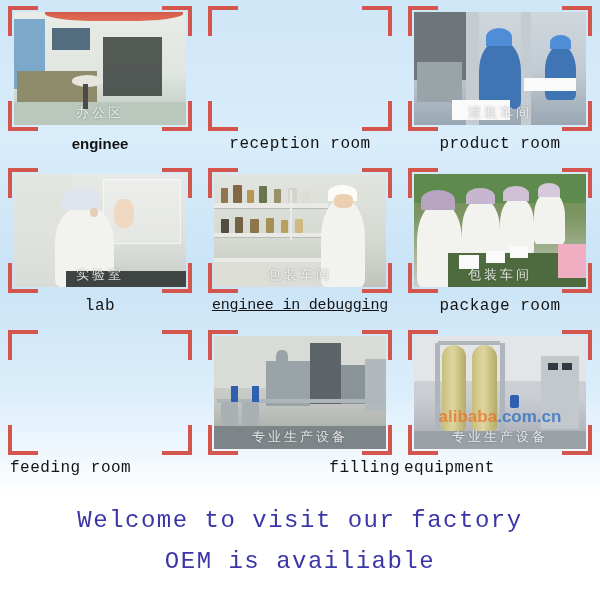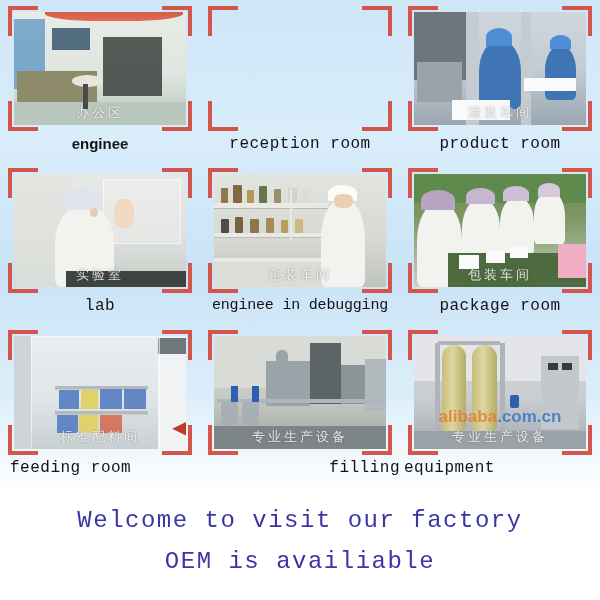--- a/index.html
+++ b/index.html
@@ -72,21 +72,21 @@
     letter-spacing: 0.5px;
     font-family: "Liberation Mono", monospace;
     white-space: nowrap;
   }
   .caption.sans {
     font-family: "Liberation Sans", sans-serif;
     font-weight: bold;
     font-size: 15px;
     letter-spacing: 0;
   }
-  .caption.wide { font-size: 15px; letter-spacing: -0.2px; }
+  .caption.wide { font-size: 15px; letter-spacing: -0.2px; text-decoration: underline; }
 
   
   .cn-label {
     position: absolute;
     bottom: 3px;
     width: 100%;
     text-align: center;
     font-family: "DejaVu Sans", sans-serif;
     font-size: 13px;
     letter-spacing: 3px;
@@ -326,39 +326,20 @@
         <div class="bracket tl"></div>
         <div class="bracket tr"></div>
         <div class="bracket bl"></div>
         <div class="bracket br"></div>
       </div>
       <div class="caption">package room</div>
     </div>
 
     <div class="cell" style="left:0px;   top:324px;">
       <div class="photo-wrap">
-        <div class="photo">
-          <div class="scene s-feed">
-            <div class="sp" style="left:0;  top:0;   width:10%; height:100%; background:#cdd5d8;"></div>
-            <div class="sp" style="left:84%;top:0;   width:16%; height:100%; background:#f0f2f3;"></div>
-            <div class="sp" style="left:84%;top:2%;  width:16%; height:14%; background:#6f787d;"></div>
-            <div class="sp shelf" style="left:24%; top:44%; width:54%; height:3%; background:#9aa2a6;"></div>
-            <div class="sp shelf" style="left:24%; top:66%; width:54%; height:3%; background:#9aa2a6;"></div>
-            <div class="sp drum-blue" style="left:26%; top:48%; width:12%; height:17%;"></div>
-            <div class="sp drum-yellow" style="left:39%; top:48%; width:10%; height:17%;"></div>
-            <div class="sp drum-blue" style="left:50%; top:47%; width:13%; height:18%;"></div>
-            <div class="sp drum-blue" style="left:64%; top:47%; width:13%; height:18%;"></div>
-            <div class="sp drum-blue" style="left:25%; top:70%; width:12%; height:16%;"></div>
-            <div class="sp drum-yellow" style="left:38%; top:70%; width:11%; height:16%;"></div>
-            <div class="sp" style="left:50%; top:70%; width:13%; height:16%; background:#c94a2e;"></div>
-            <div class="sp glass" style="left:10%; top:0; width:74%; height:100%;"></div>
-            <div class="sp" style="left:92%; top:76%; width:8%; height:12%; background:#c0392b; clip-path:polygon(100% 0,100% 100%,0 50%);"></div>
-          </div>
-          <div class="cn-label">标准配料间</div>
-        </div>
         <div class="bracket tl"></div>
         <div class="bracket tr"></div>
         <div class="bracket bl"></div>
         <div class="bracket br"></div>
       </div>
       <div class="caption" style="text-align:left; padding-left:10px;">feeding room</div>
     </div>
 
     <div class="cell" style="left:200px; top:324px;">
       <div class="photo-wrap">

